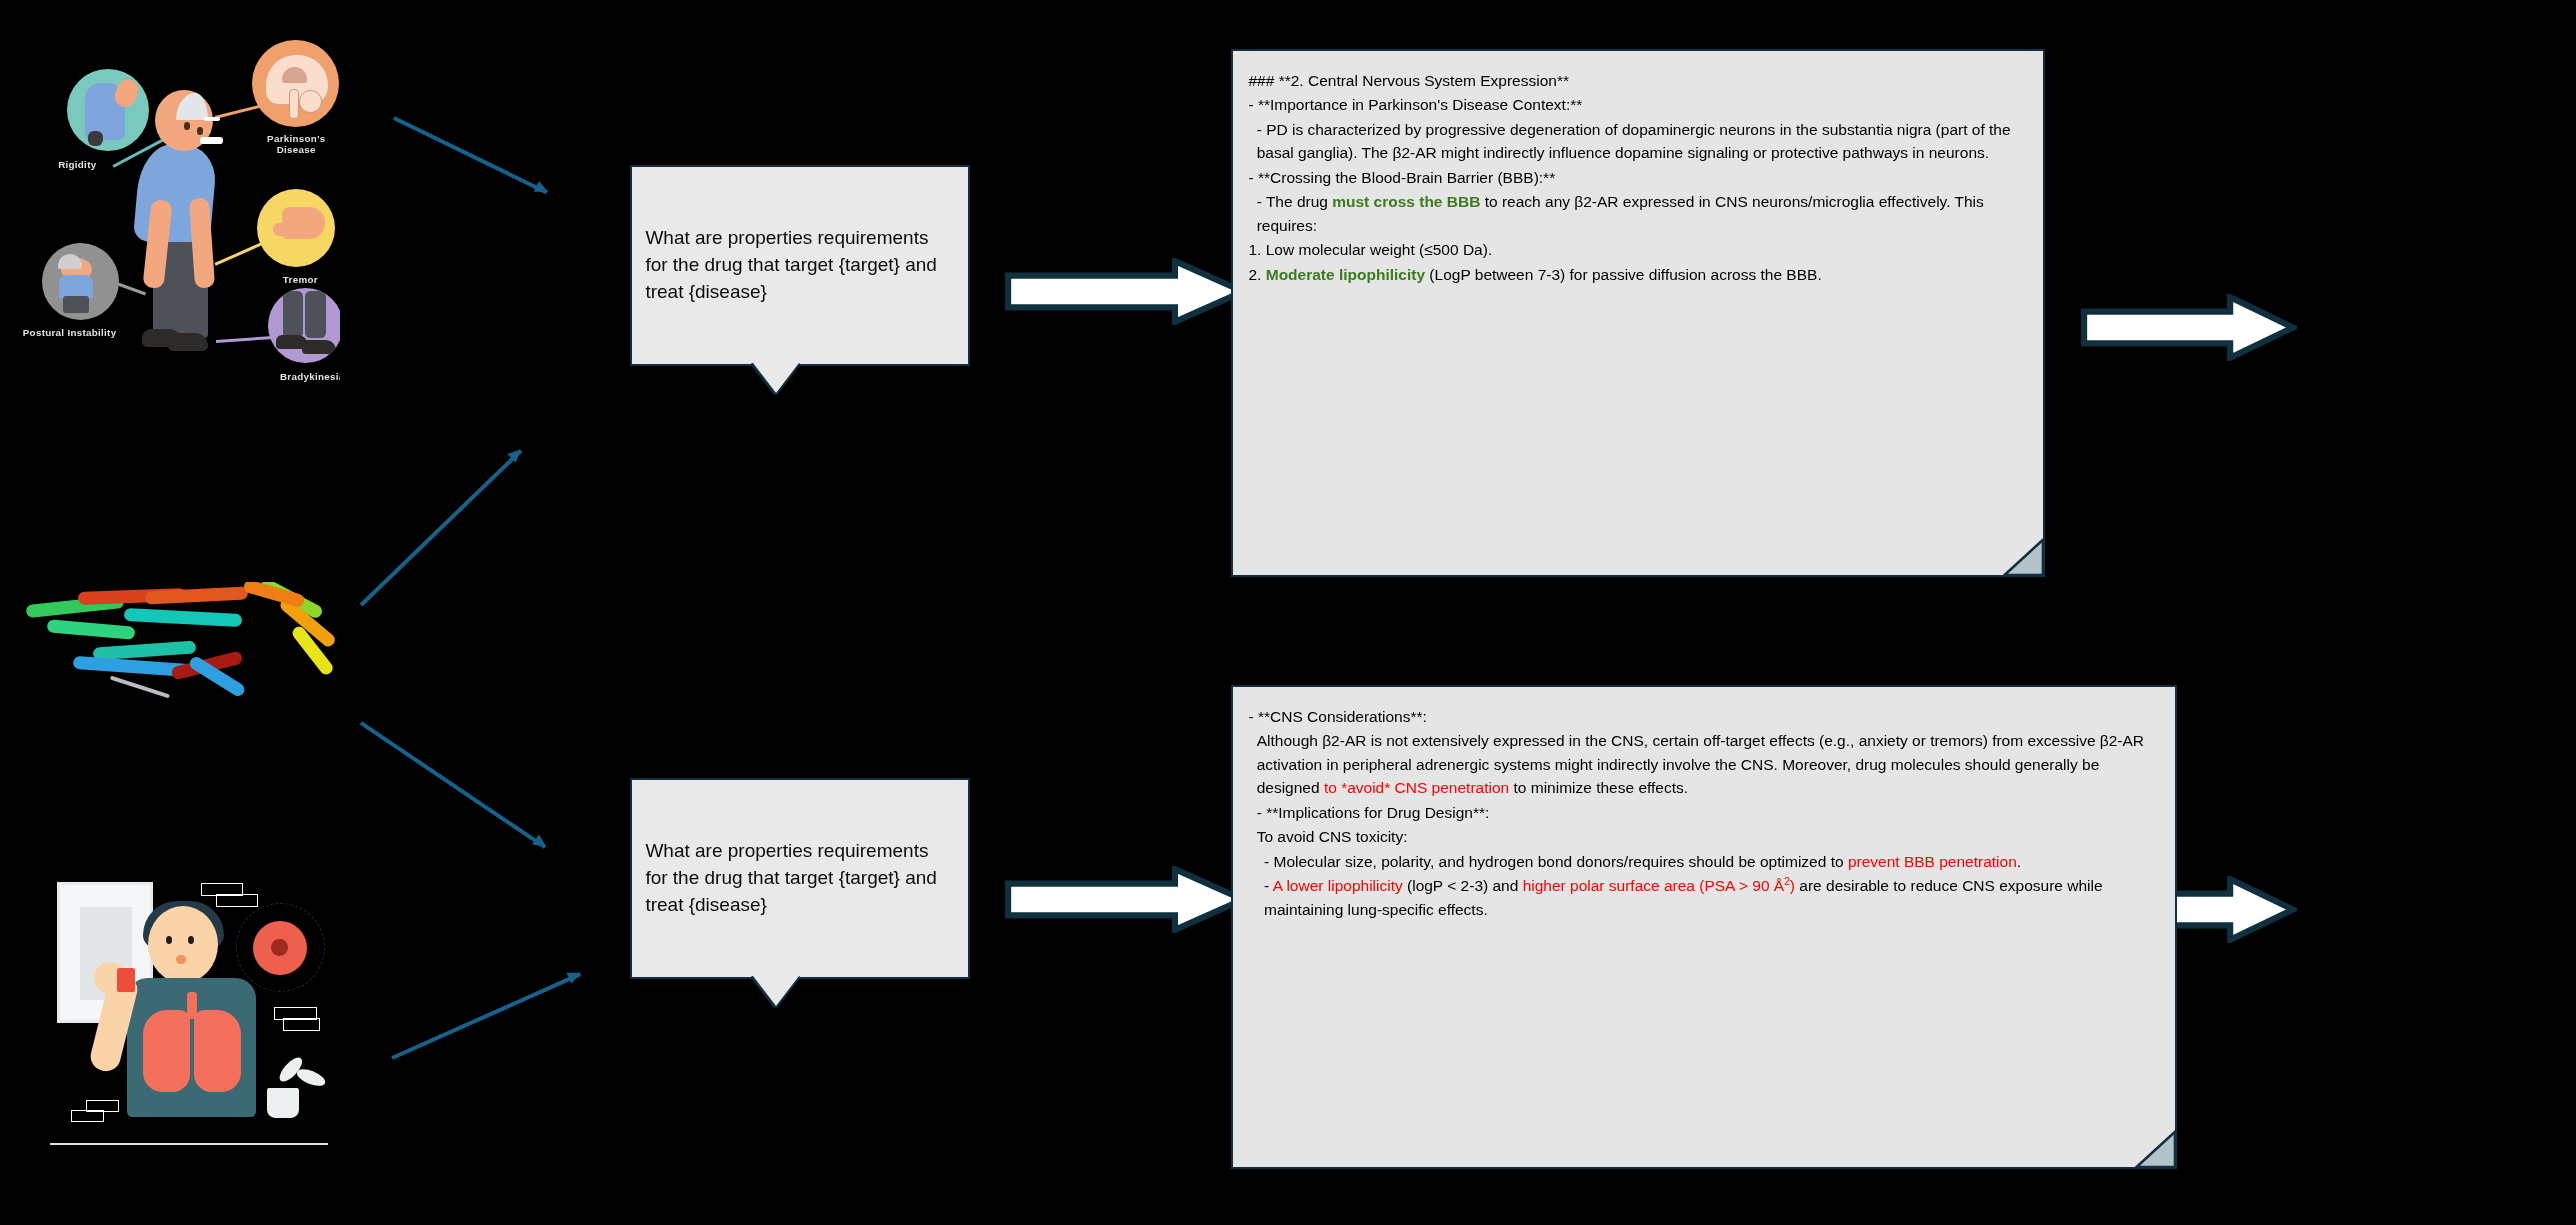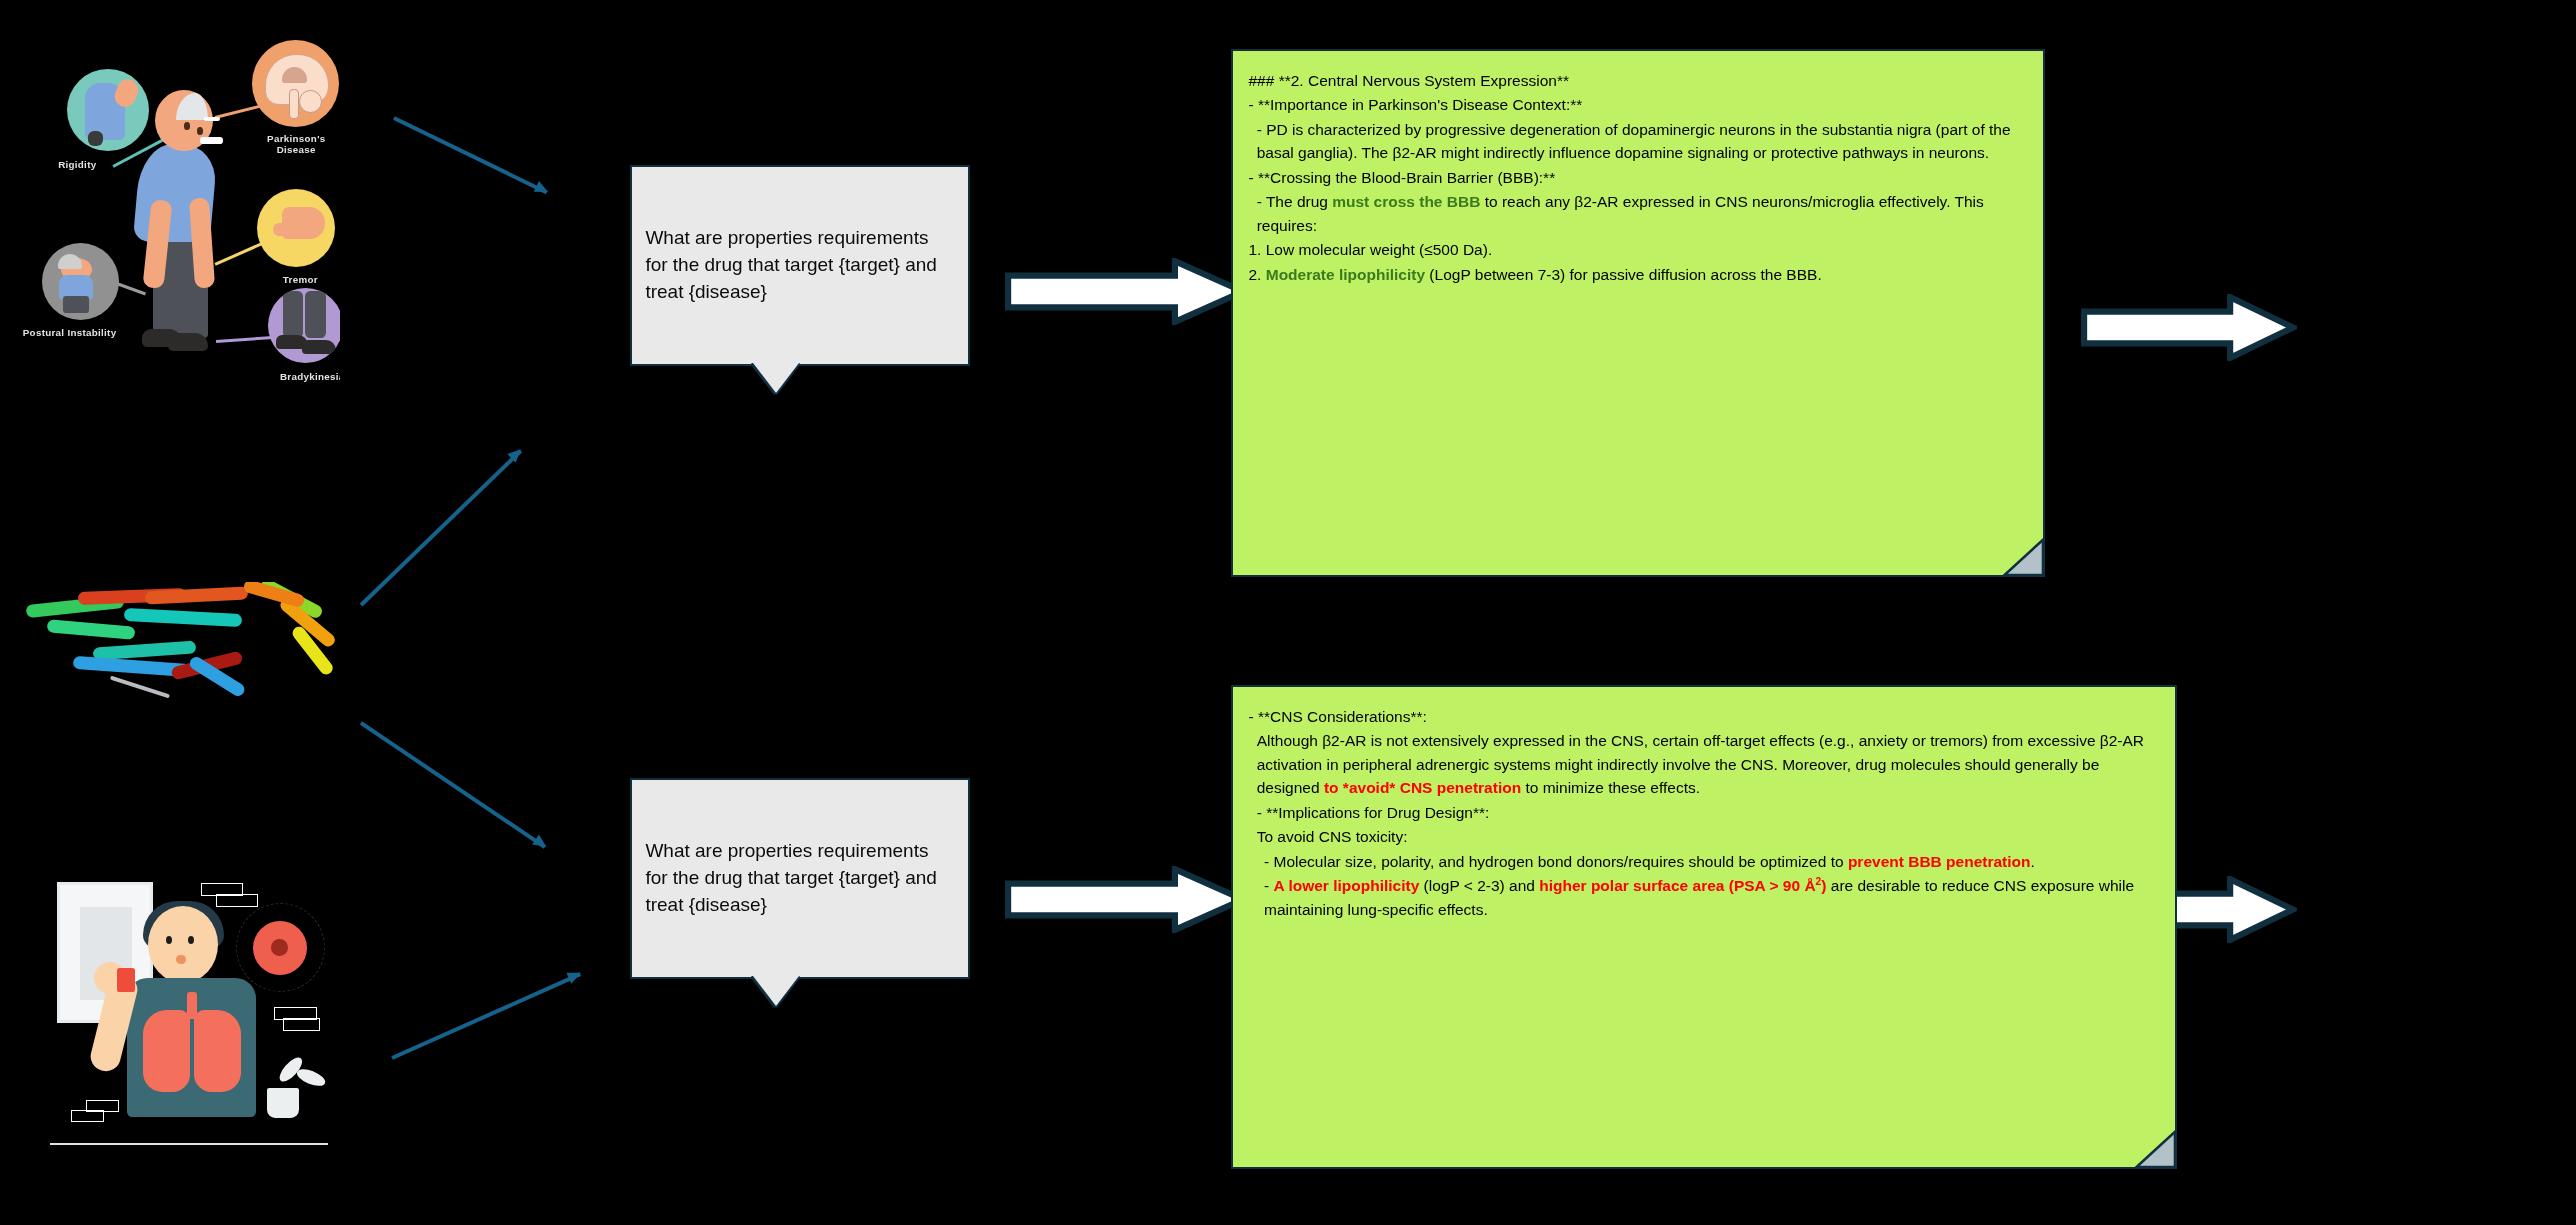--- a/index.html
+++ b/index.html
@@ -76,25 +76,25 @@
 
   
   .callout{position:absolute;background:#e9e9e9;border:2.6px solid #10303f;box-sizing:border-box;
            display:flex;align-items:center;}
   .callout .ctext{font-size:19px;line-height:1.42;color:#0b0b0b;padding:0 13.4px;}
   .tail{position:absolute;width:0;height:0;border-left:23px solid transparent;
         border-right:23px solid transparent;border-top:30px solid #e9e9e9;
         filter:drop-shadow(0 2.1px 0 #10303f) drop-shadow(-1.5px 0 0 #10303f) drop-shadow(1.5px 0 0 #10303f);}
 
   
-  .note{position:absolute;background:#bef264;border:2.6px solid #10303f;box-sizing:border-box;
+  .note{position:absolute;background:#e5e5e5;border:2.6px solid #10303f;box-sizing:border-box;
         padding:17.5px 15.5px 10.3px 15.5px;overflow:hidden;}
   .note p{margin:0 0 1px 0;font-size:15.5px;line-height:1.52;color:#000;}
   .note .g{color:#3b7a1e;font-weight:bold;}
-  .note .r{color:#fe0000;font-weight:bold;}
+  .note .r{color:#fe0000;font-weight:normal;}
   .note .ind{padding-left:8.2px;}
   .note .ind2{padding-left:15.5px;}
   .note sup{font-size:.66em;vertical-align:super;}
   .dogear-edge{position:absolute;right:0;bottom:0;width:53px;height:53px;pointer-events:none;}
 
   
   .blockarrow{position:absolute;}
 </style>
 </head>
 <body>

